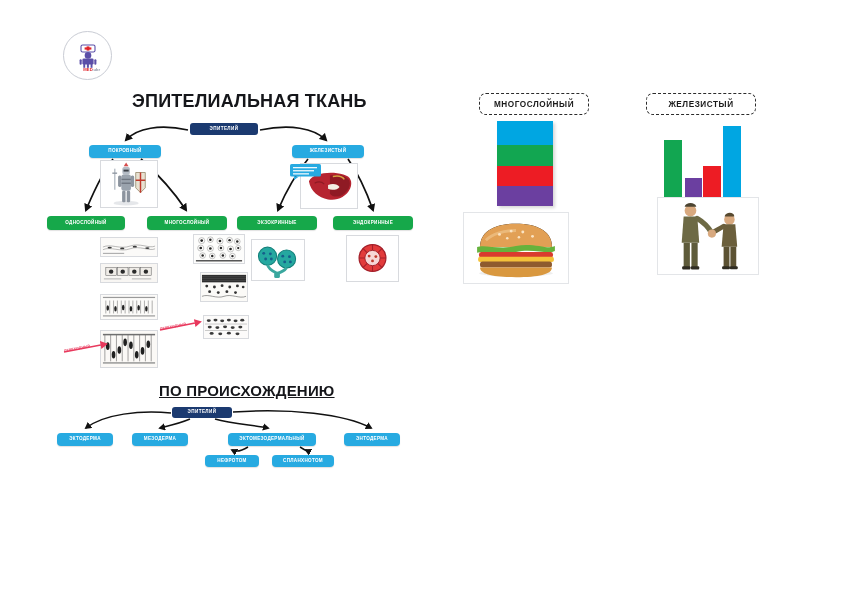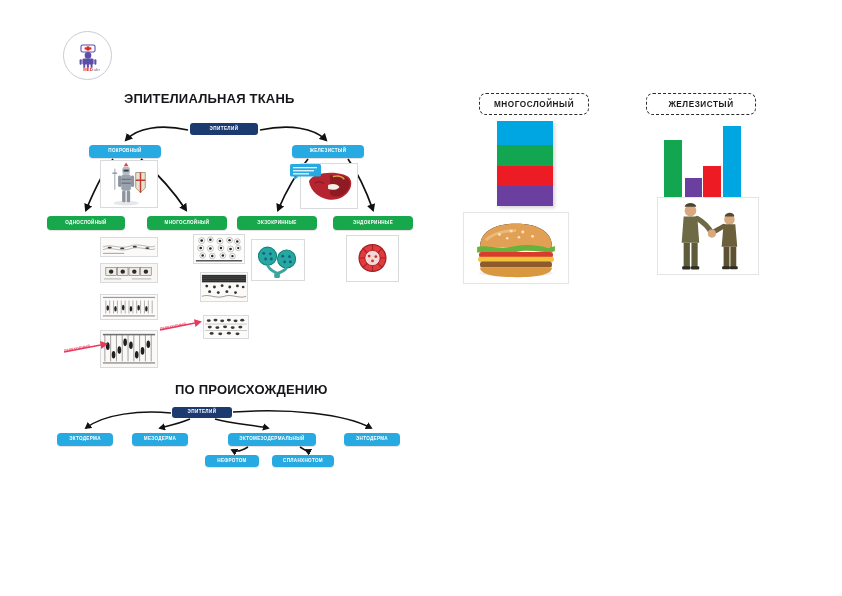--- a/index.html
+++ b/index.html
@@ -13,22 +13,22 @@
   .abs{position:absolute;}
 
   
   #logo{left:63px;top:31px;width:47px;height:47px;border-radius:50%;
         border:1px solid #c9ccd4;background:#fff;
         display:flex;align-items:center;justify-content:center;}
   #logo svg{display:block;}
 
   
   .heading{font-weight:bold;color:#15161a;letter-spacing:.2px;}
-  #title-main{left:124px;top:91px;font-size:13px;}
-  #title-origin{left:175px;top:382px;font-size:13px;}
+  #title-main{left:132px;top:91px;font-size:18px;}
+  #title-origin{left:159px;top:382px;font-size:15px;text-decoration:underline;}
 
   
   .chip{
     color:#fff;text-align:center;font-weight:bold;
     display:flex;align-items:center;justify-content:center;
     box-sizing:border-box;line-height:1;
     white-space:nowrap;overflow:hidden;
   }
   .chip.navy{background:#1b3a70;border-radius:3px;font-size:4.6px;letter-spacing:.4px;}
   .chip.blue{background:#27aae1;border-radius:4px;font-size:4.6px;letter-spacing:.3px;

